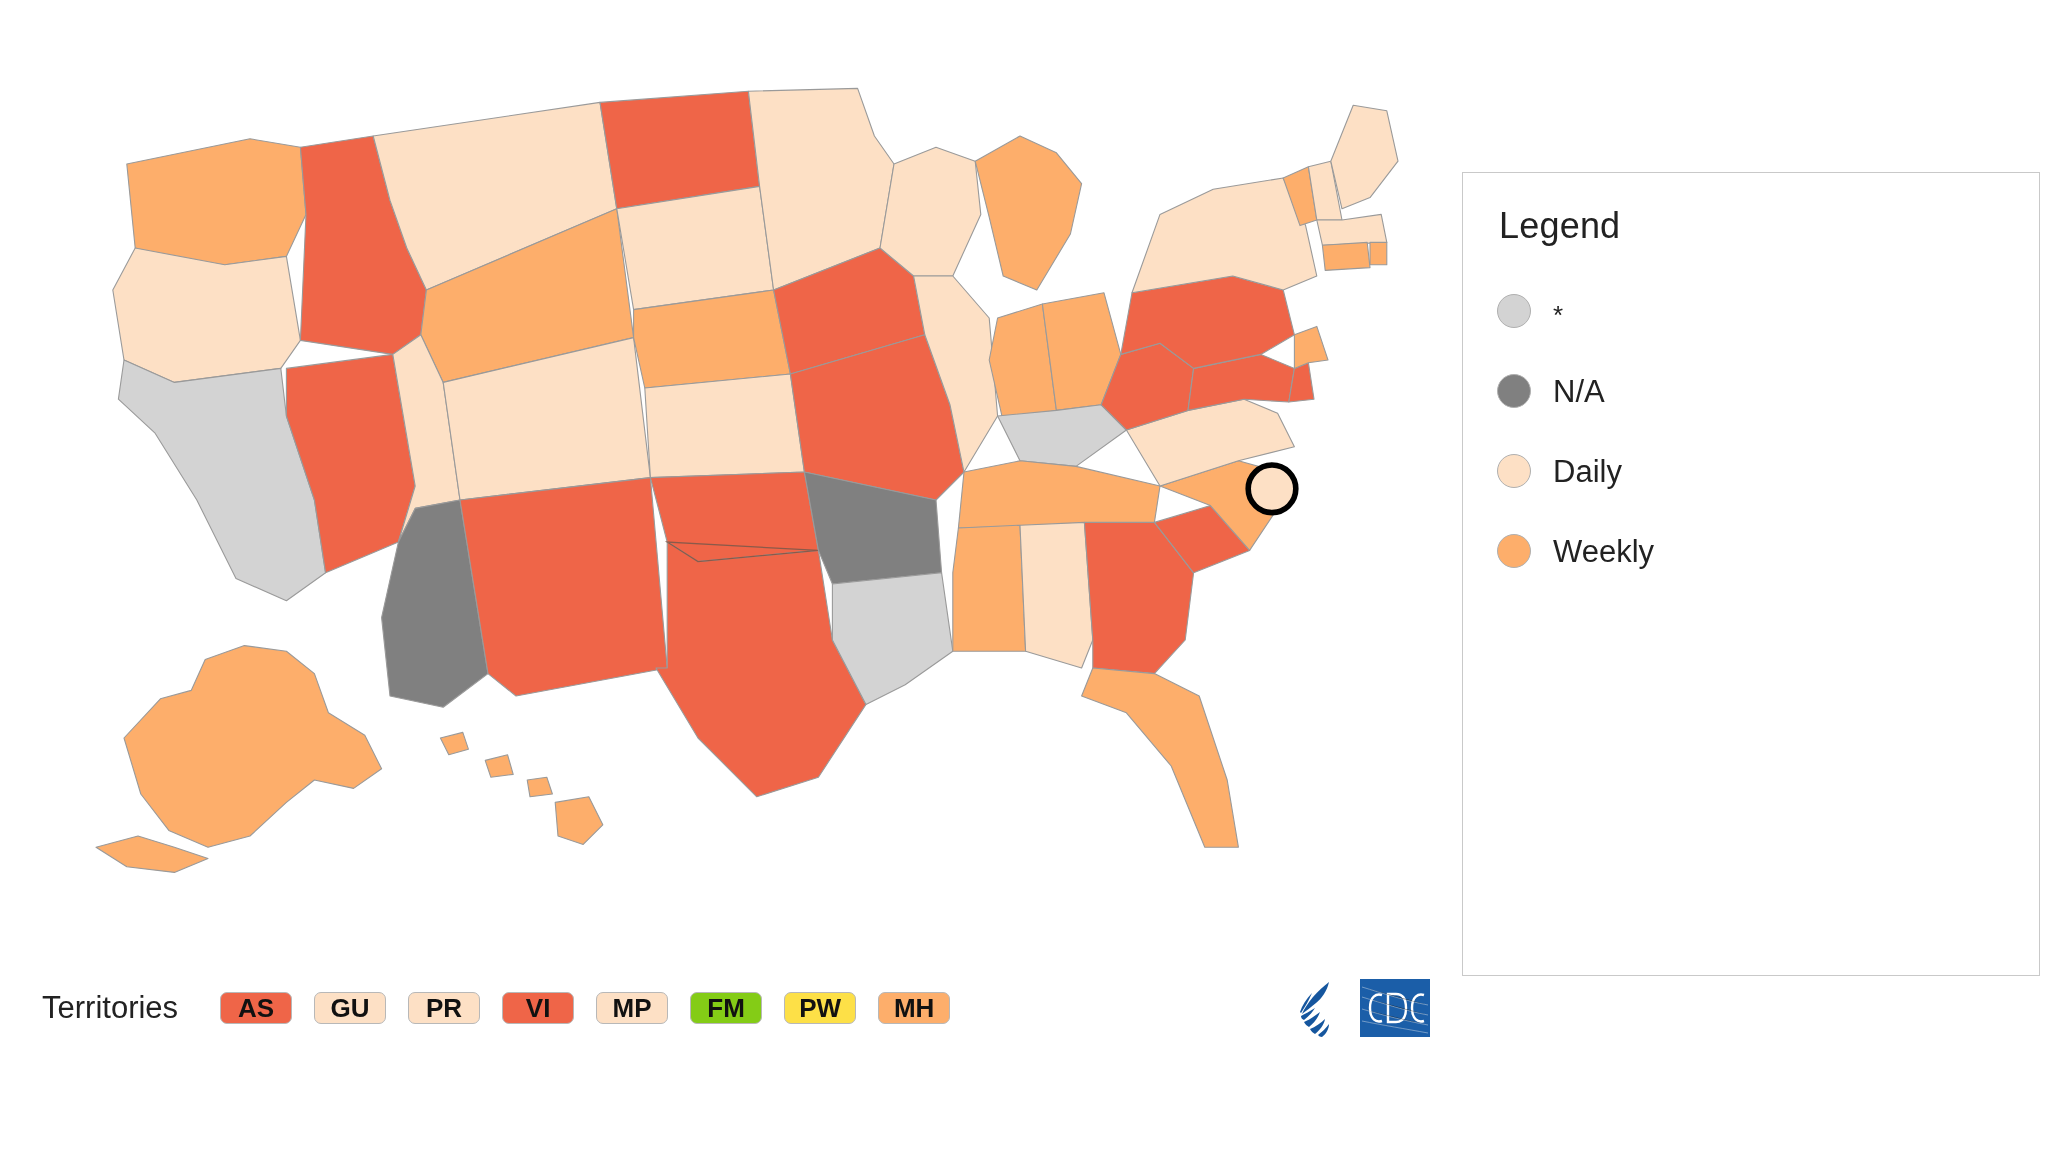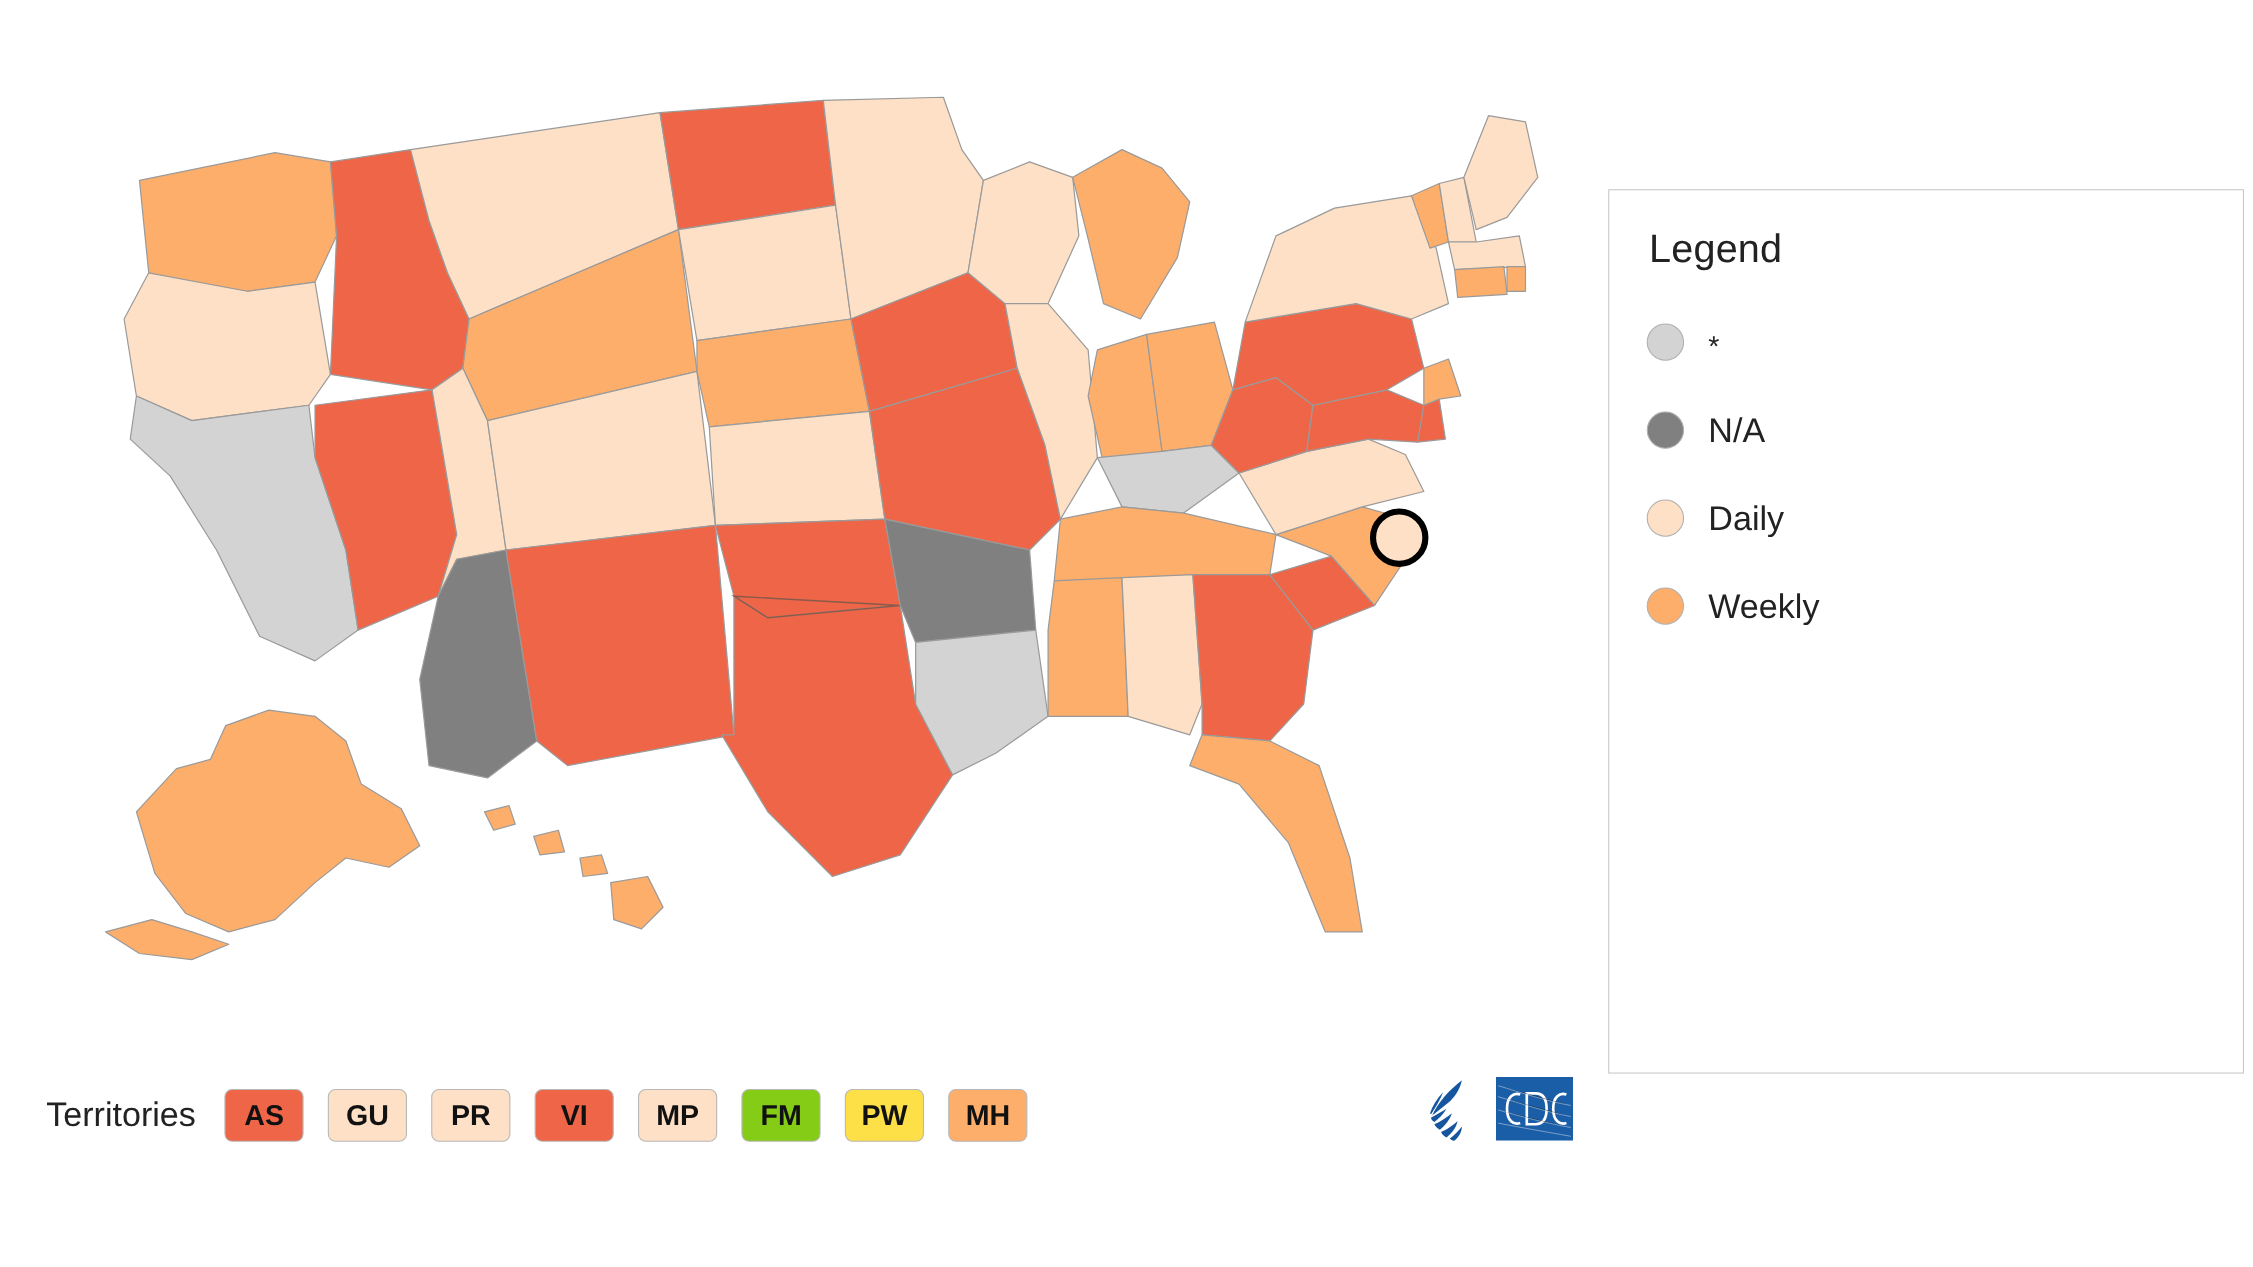--- a/index.html
+++ b/index.html
@@ -95,25 +95,25 @@
   #territories-row {
     position: absolute;
     left: 42px;
     top: 990px;
     display: flex;
     align-items: center;
   }
   #territories-label {
     font-size: 31px;
     color: #222222;
-    margin-right: 26px;
+    margin-right: 42px;
   }
   .territory-chip {
     width: 72px;
-    height: 48px;
+    height: 32px;
     margin-right: 22px;
     border-radius: 7px;
     border: 1px solid #b8b8b8;
     box-sizing: border-box;
     display: flex;
     align-items: center;
     justify-content: center;
     font-size: 26px;
     font-weight: bold;
     color: #111111;

